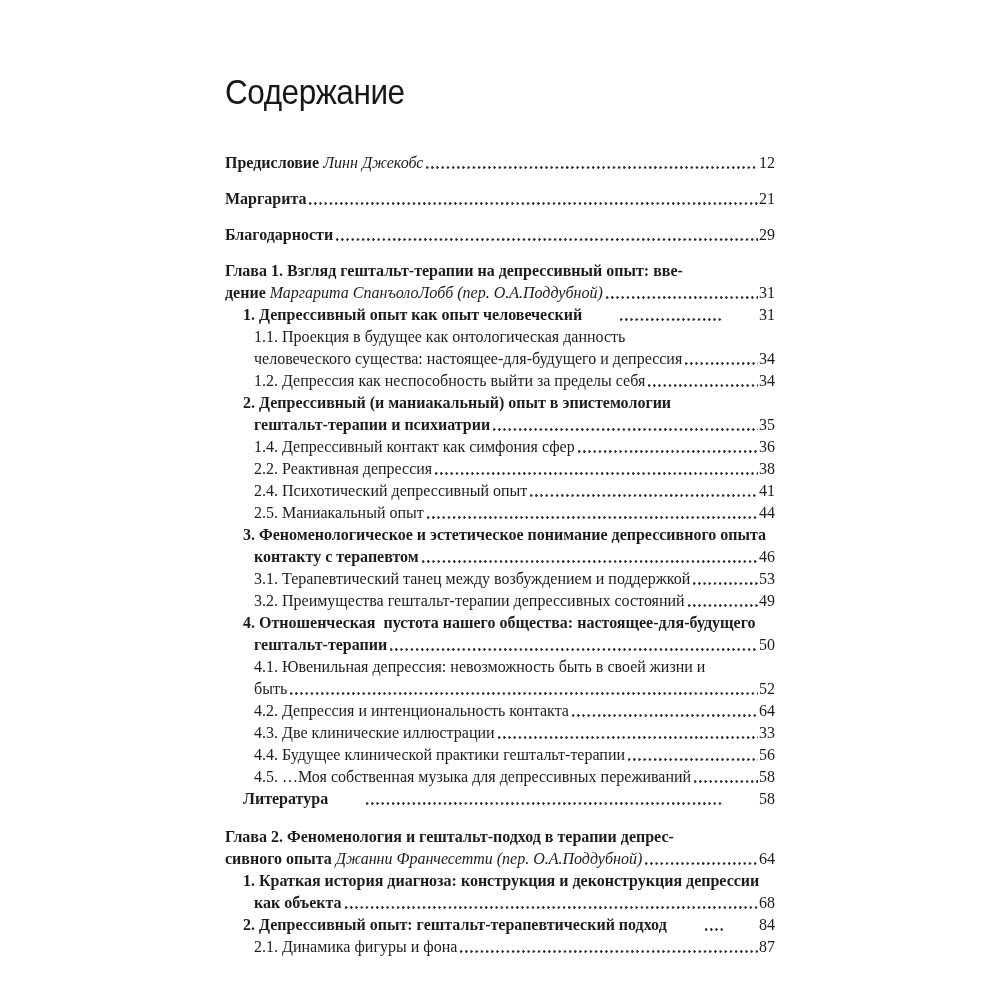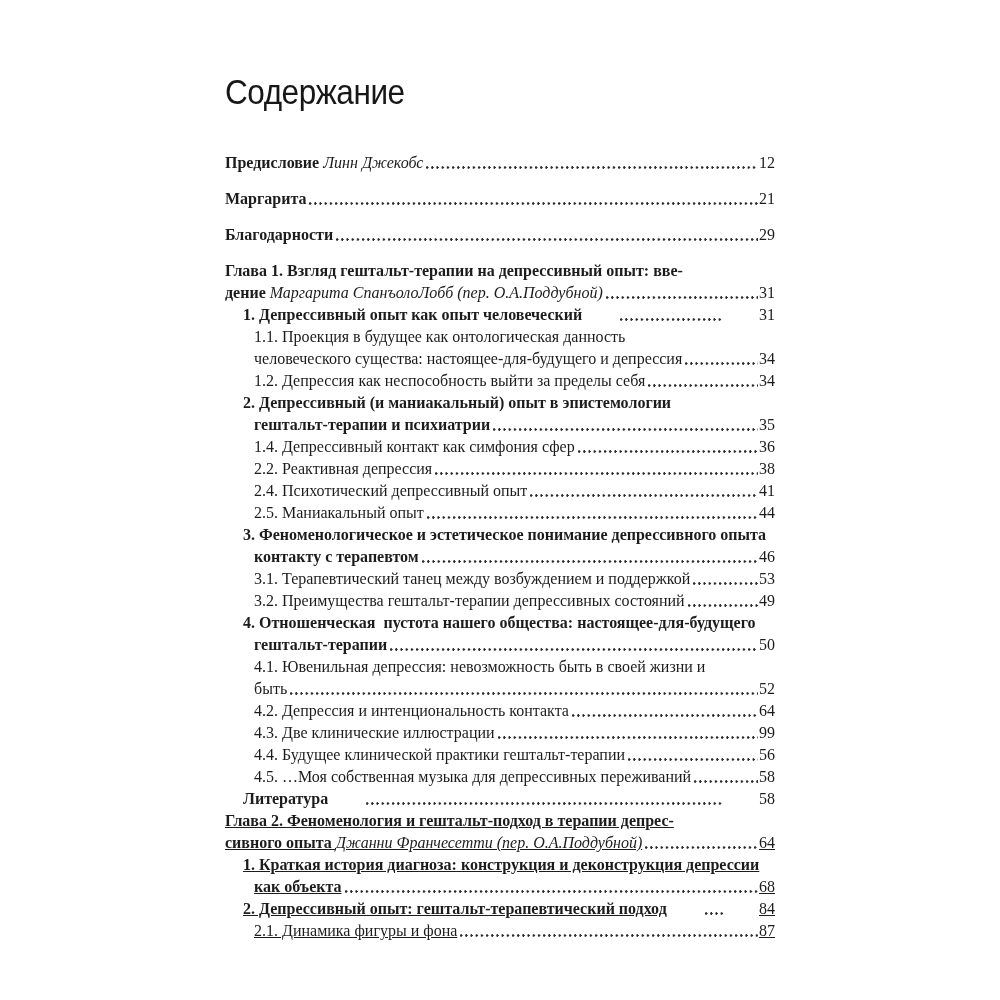--- a/index.html
+++ b/index.html
@@ -47,21 +47,21 @@
     background-image:radial-gradient(circle at 1.1px 2.5px, #2b2b2b 1.05px, transparent 1.35px);
     background-size:5.2px 5px;
     background-repeat:repeat-x;
     background-position:0 100%;
   }
   .row .pg{flex:none;font-weight:normal;}
   .row.lvl1{padding-left:18px;gap:35px;}
   .row.lvl2{padding-left:29px;}
   .front-row{margin-bottom:14px;text-align:center;}
   .chapter{margin-top:0;}
-  .chapter + .chapter{margin-top:0;text-decoration:underline;}
+  .chapter + .chapter{margin-top:16px;}
 </style>
 </head>
 <body>
 
 <div>
   <h1 class="title">Содержание</h1>
   <div class="toc" id="toc">
       <div class="row lvl0 front-row">
         <span class="txt"><span class="b">Предисловие </span><span class="i">Линн Джекобс</span></span>
         <span class="dots"></span>
@@ -167,21 +167,21 @@
           <span class="pg">52</span>
         </div>
         <div class="row lvl2">
           <span class="txt"><span class="n">4.2. Депрессия и интенциональность контакта</span></span>
           <span class="dots"></span>
           <span class="pg">64</span>
         </div>
         <div class="row lvl2">
           <span class="txt"><span class="n">4.3. Две клинические иллюстрации</span></span>
           <span class="dots"></span>
-          <span class="pg">99</span>
+          <span class="pg">33</span>
         </div>
         <div class="row lvl2">
           <span class="txt"><span class="n">4.4. Будущее клинической практики гештальт-терапии</span></span>
           <span class="dots"></span>
           <span class="pg">56</span>
         </div>
         <div class="row lvl2">
           <span class="txt"><span class="n">4.5. …Моя собственная музыка для депрессивных переживаний</span></span>
           <span class="dots"></span>
           <span class="pg">58</span>

